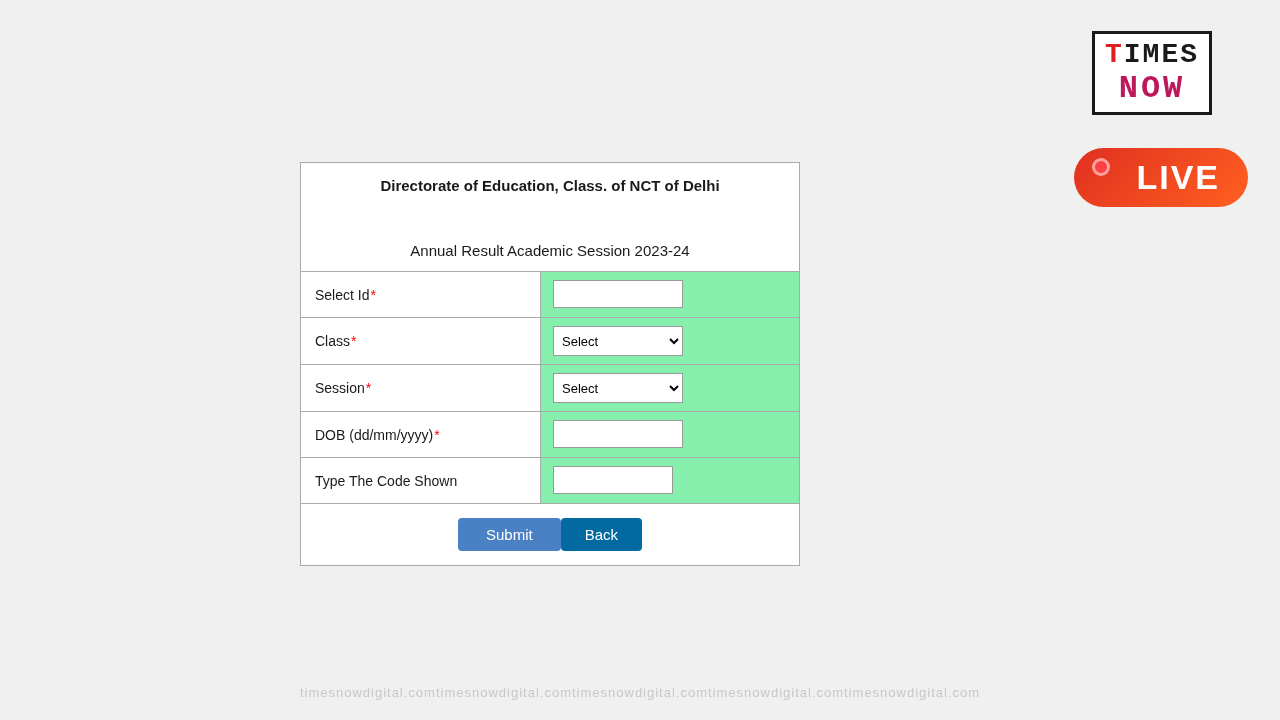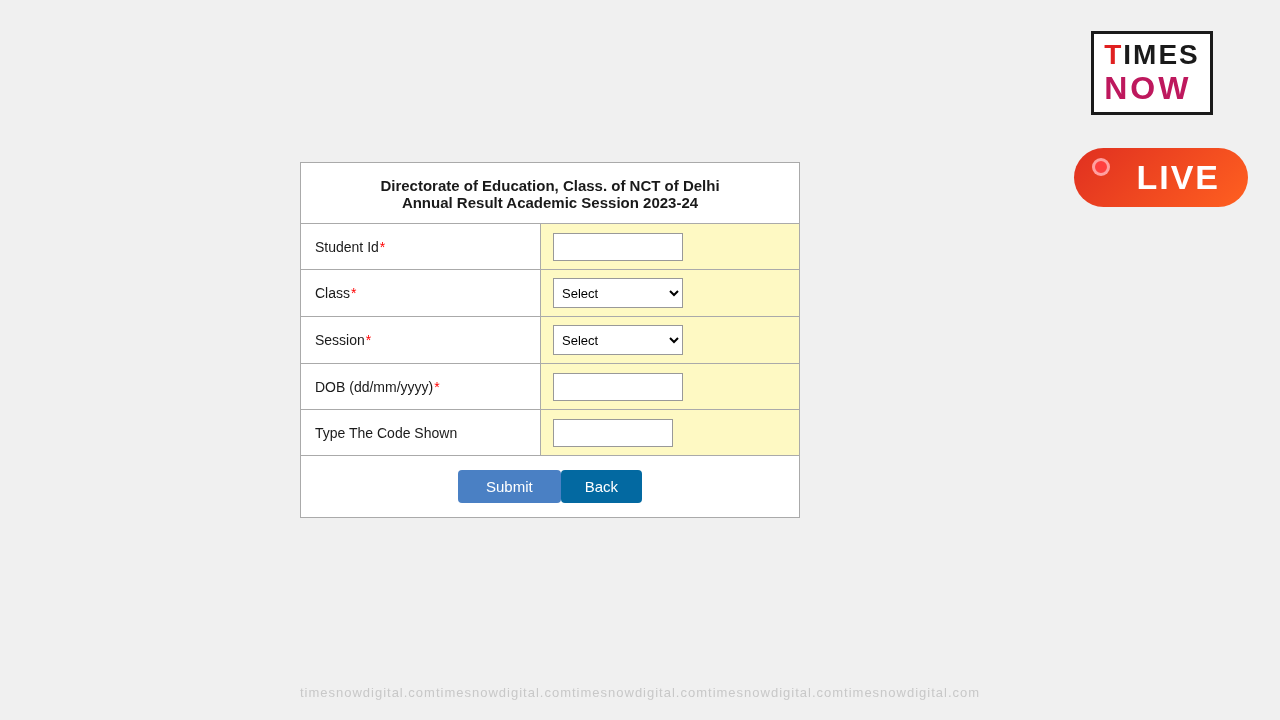--- a/index.html
+++ b/index.html
@@ -21,22 +21,23 @@
       height: 90px;
       display: flex;
       align-items: center;
       justify-content: center;
     }
 
     .times-now-box {
       background: white;
       border: 3px solid #1a1a1a;
       padding: 6px 10px;
-      text-align: left;
+      text-align: center;
       line-height: 1.1;
+      font-family: Liberation Mono, monospace;
     }
 
     .times-text {
       font-size: 28px;
       font-weight: 900;
       color: #1a1a1a;
       letter-spacing: 2px;
       display: block;
     }
 
@@ -98,22 +99,23 @@
     }
 
     .form-title-line1 {
       font-size: 15px;
       font-weight: bold;
       color: #1a1a1a;
     }
 
     .form-title-line2 {
       font-size: 15px;
-      font-weight: bold;
+      font-weight: normal;
       color: #1a1a1a;
+      margin-top: 48px;
     }
 
     .form-row {
       display: flex;
       border-bottom: 1.5px solid #aaa;
       min-height: 46px;
     }
 
     .form-label {
       width: 240px;
@@ -128,22 +130,22 @@
 
     .required-star {
       color: red;
       margin-left: 1px;
     }
 
     .form-field {
       flex: 1;
       padding: 8px 12px;
       display: flex;
-      align-items: flex-end;
-      background: #fef9c3;
+      align-items: flex-start;
+      background: #86efac;
     }
 
     .form-input {
       width: 130px;
       height: 28px;
       border: 1.5px solid #999;
       padding: 2px 6px;
       font-size: 13px;
       outline: none;
     }
@@ -238,21 +240,21 @@
 </div>
 
 <div class="form-container">
   <div class="form-header">
     <div class="form-title-line1">Directorate of Education, Class. of NCT of Delhi</div>
     <div class="form-title-line2">Annual Result Academic Session 2023-24</div>
   </div>
 
   <div class="form-row">
     <div class="form-label">
-      <span>Student Id</span>
+      <span>Select Id</span>
         <span class="required-star">*</span>
     </div>
     <div class="form-field">
       <input class="form-input" type="text" style="">
     </div>
   </div>
 
   <div class="form-row">
     <div class="form-label">
       <span>Class</span>

